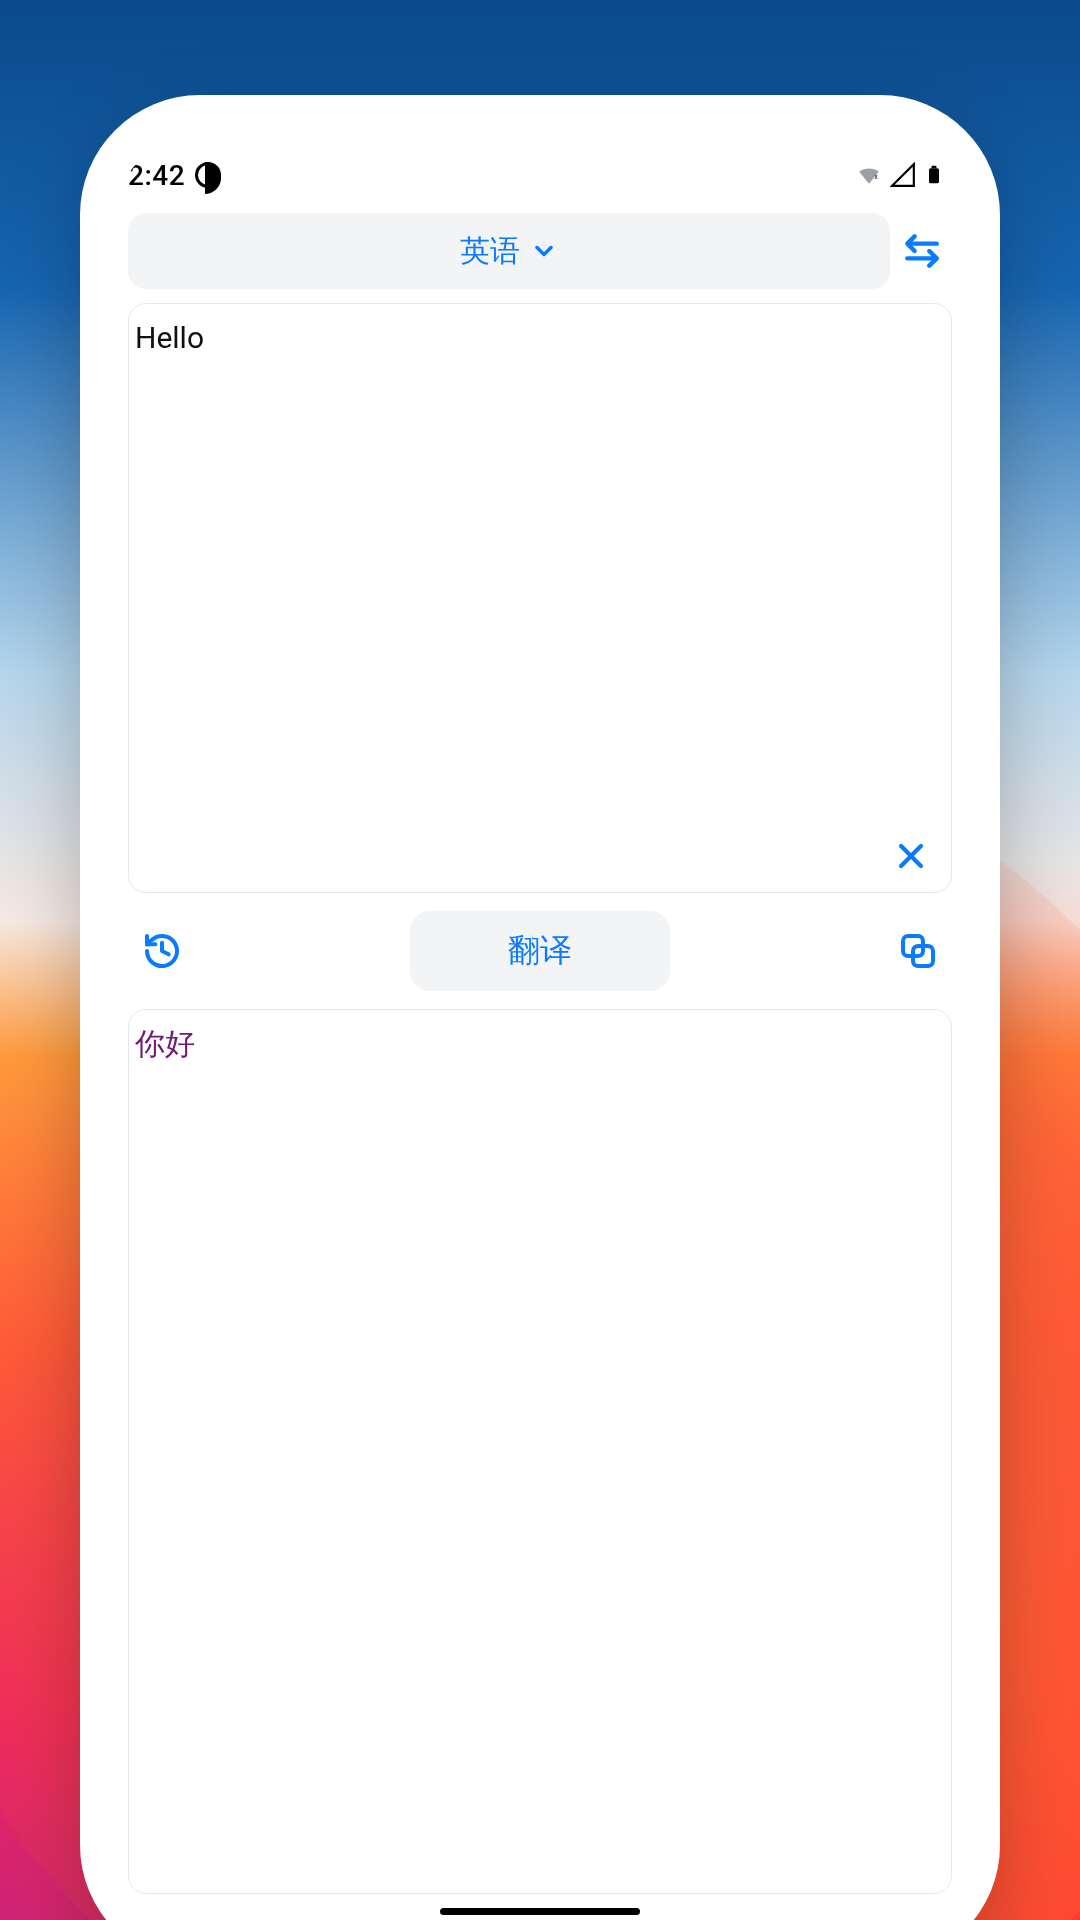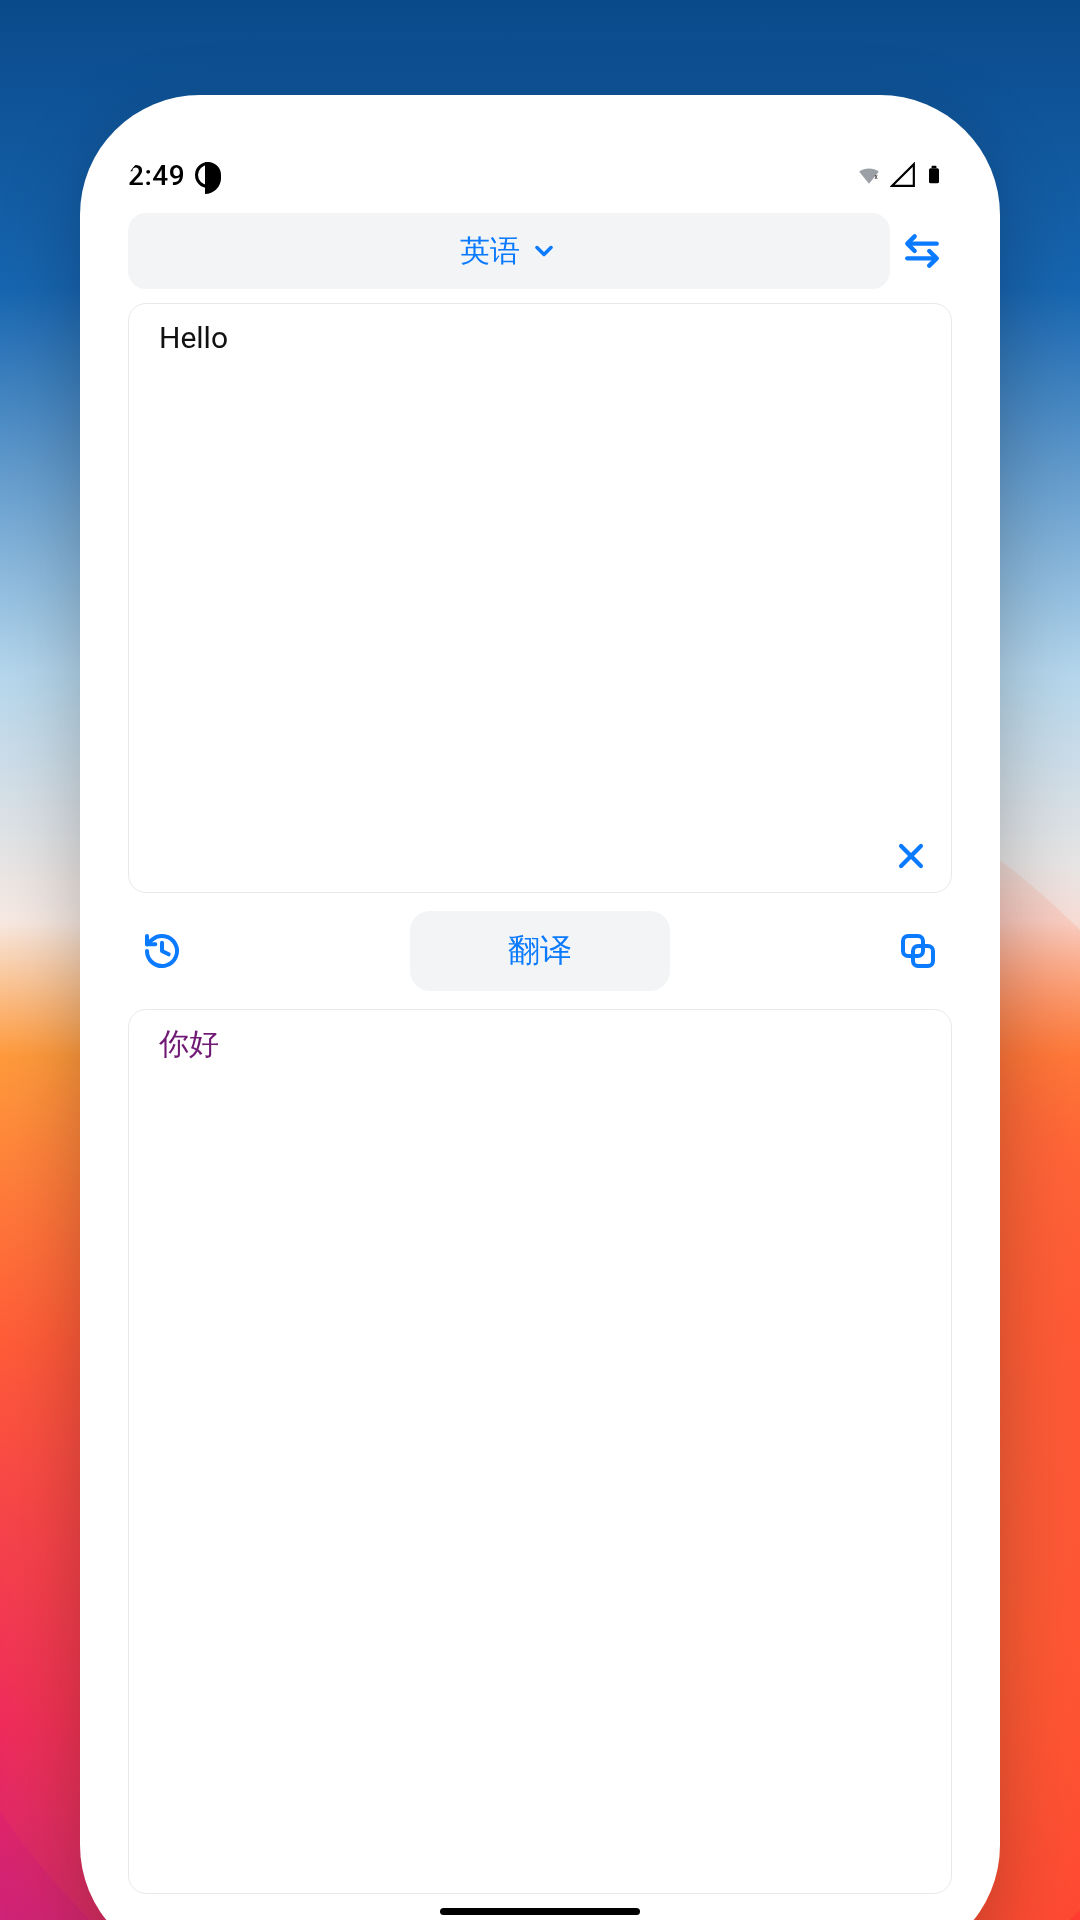--- a/index.html
+++ b/index.html
@@ -119,21 +119,21 @@
     color:#0a7aff;
     cursor:pointer;
   }
   .swap-btn svg { width: 44px; height: 44px; }
 
   
   .panel {
     margin-top: 14px;
     border: 1px solid #e6e8eb;
     border-radius: 18px;
-    padding: 14px 30px;
+    padding: 14px 6px;
     position: relative;
     display:flex;
     flex-direction:column;
   }
   .panel.input { height: 590px; }
   .panel.output { flex: 1; min-height: 560px; }
 
   .panel .text {
     font-size: 30px;
     color: #111;
@@ -190,21 +190,21 @@
 </style>
 </head>
 <body>
 
 <div class="bg"></div>
 
 <div class="phone">
   <div class="screen">
 
     <div class="statusbar">
-      <span class="time">2:49</span>
+      <span class="time">2:42</span>
       <span class="pie"></span>
       <span class="spacer"></span>
       <span class="wifi">
         <svg viewBox="0 0 24 24" width="26" height="26">
           <path d="M12 20l-9-11c5-4 13-4 18 0l-9 11z" fill="#9aa0a6"></path>
           <text x="17" y="16" font-size="6" fill="#000">x</text>
         </svg>
       </span>
       <span class="signal">
         <svg viewBox="0 0 24 24" width="26" height="26">

